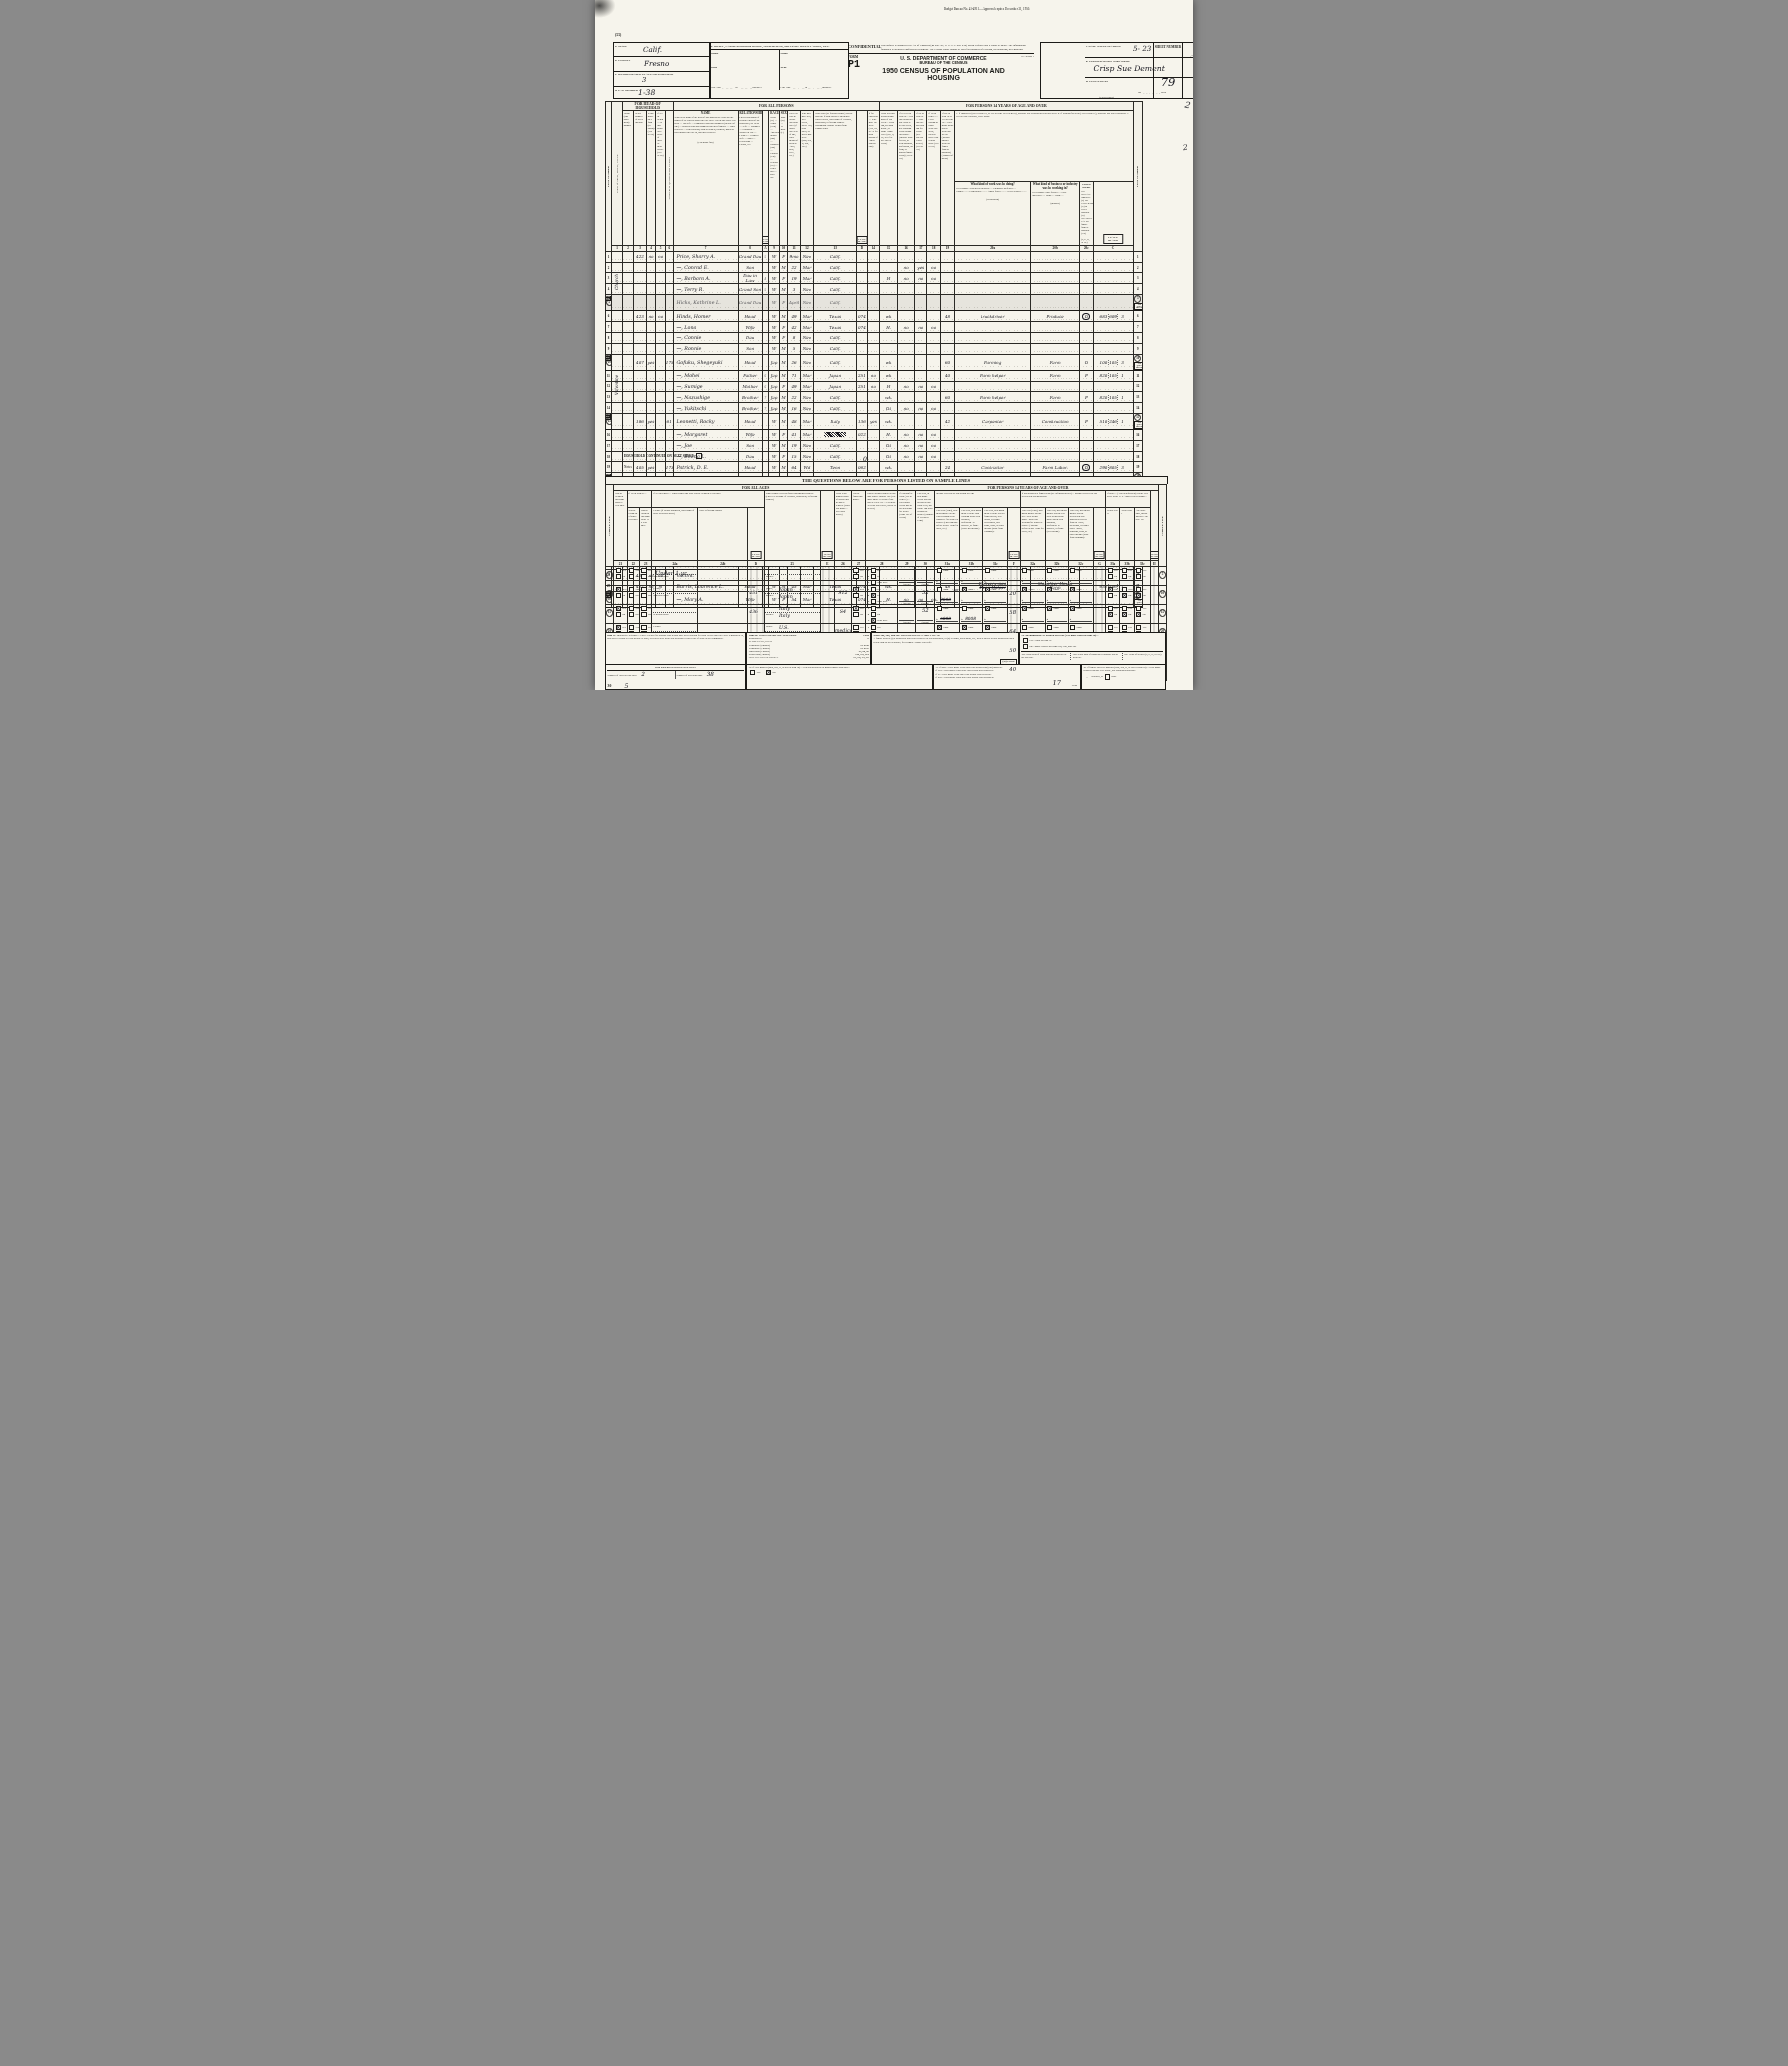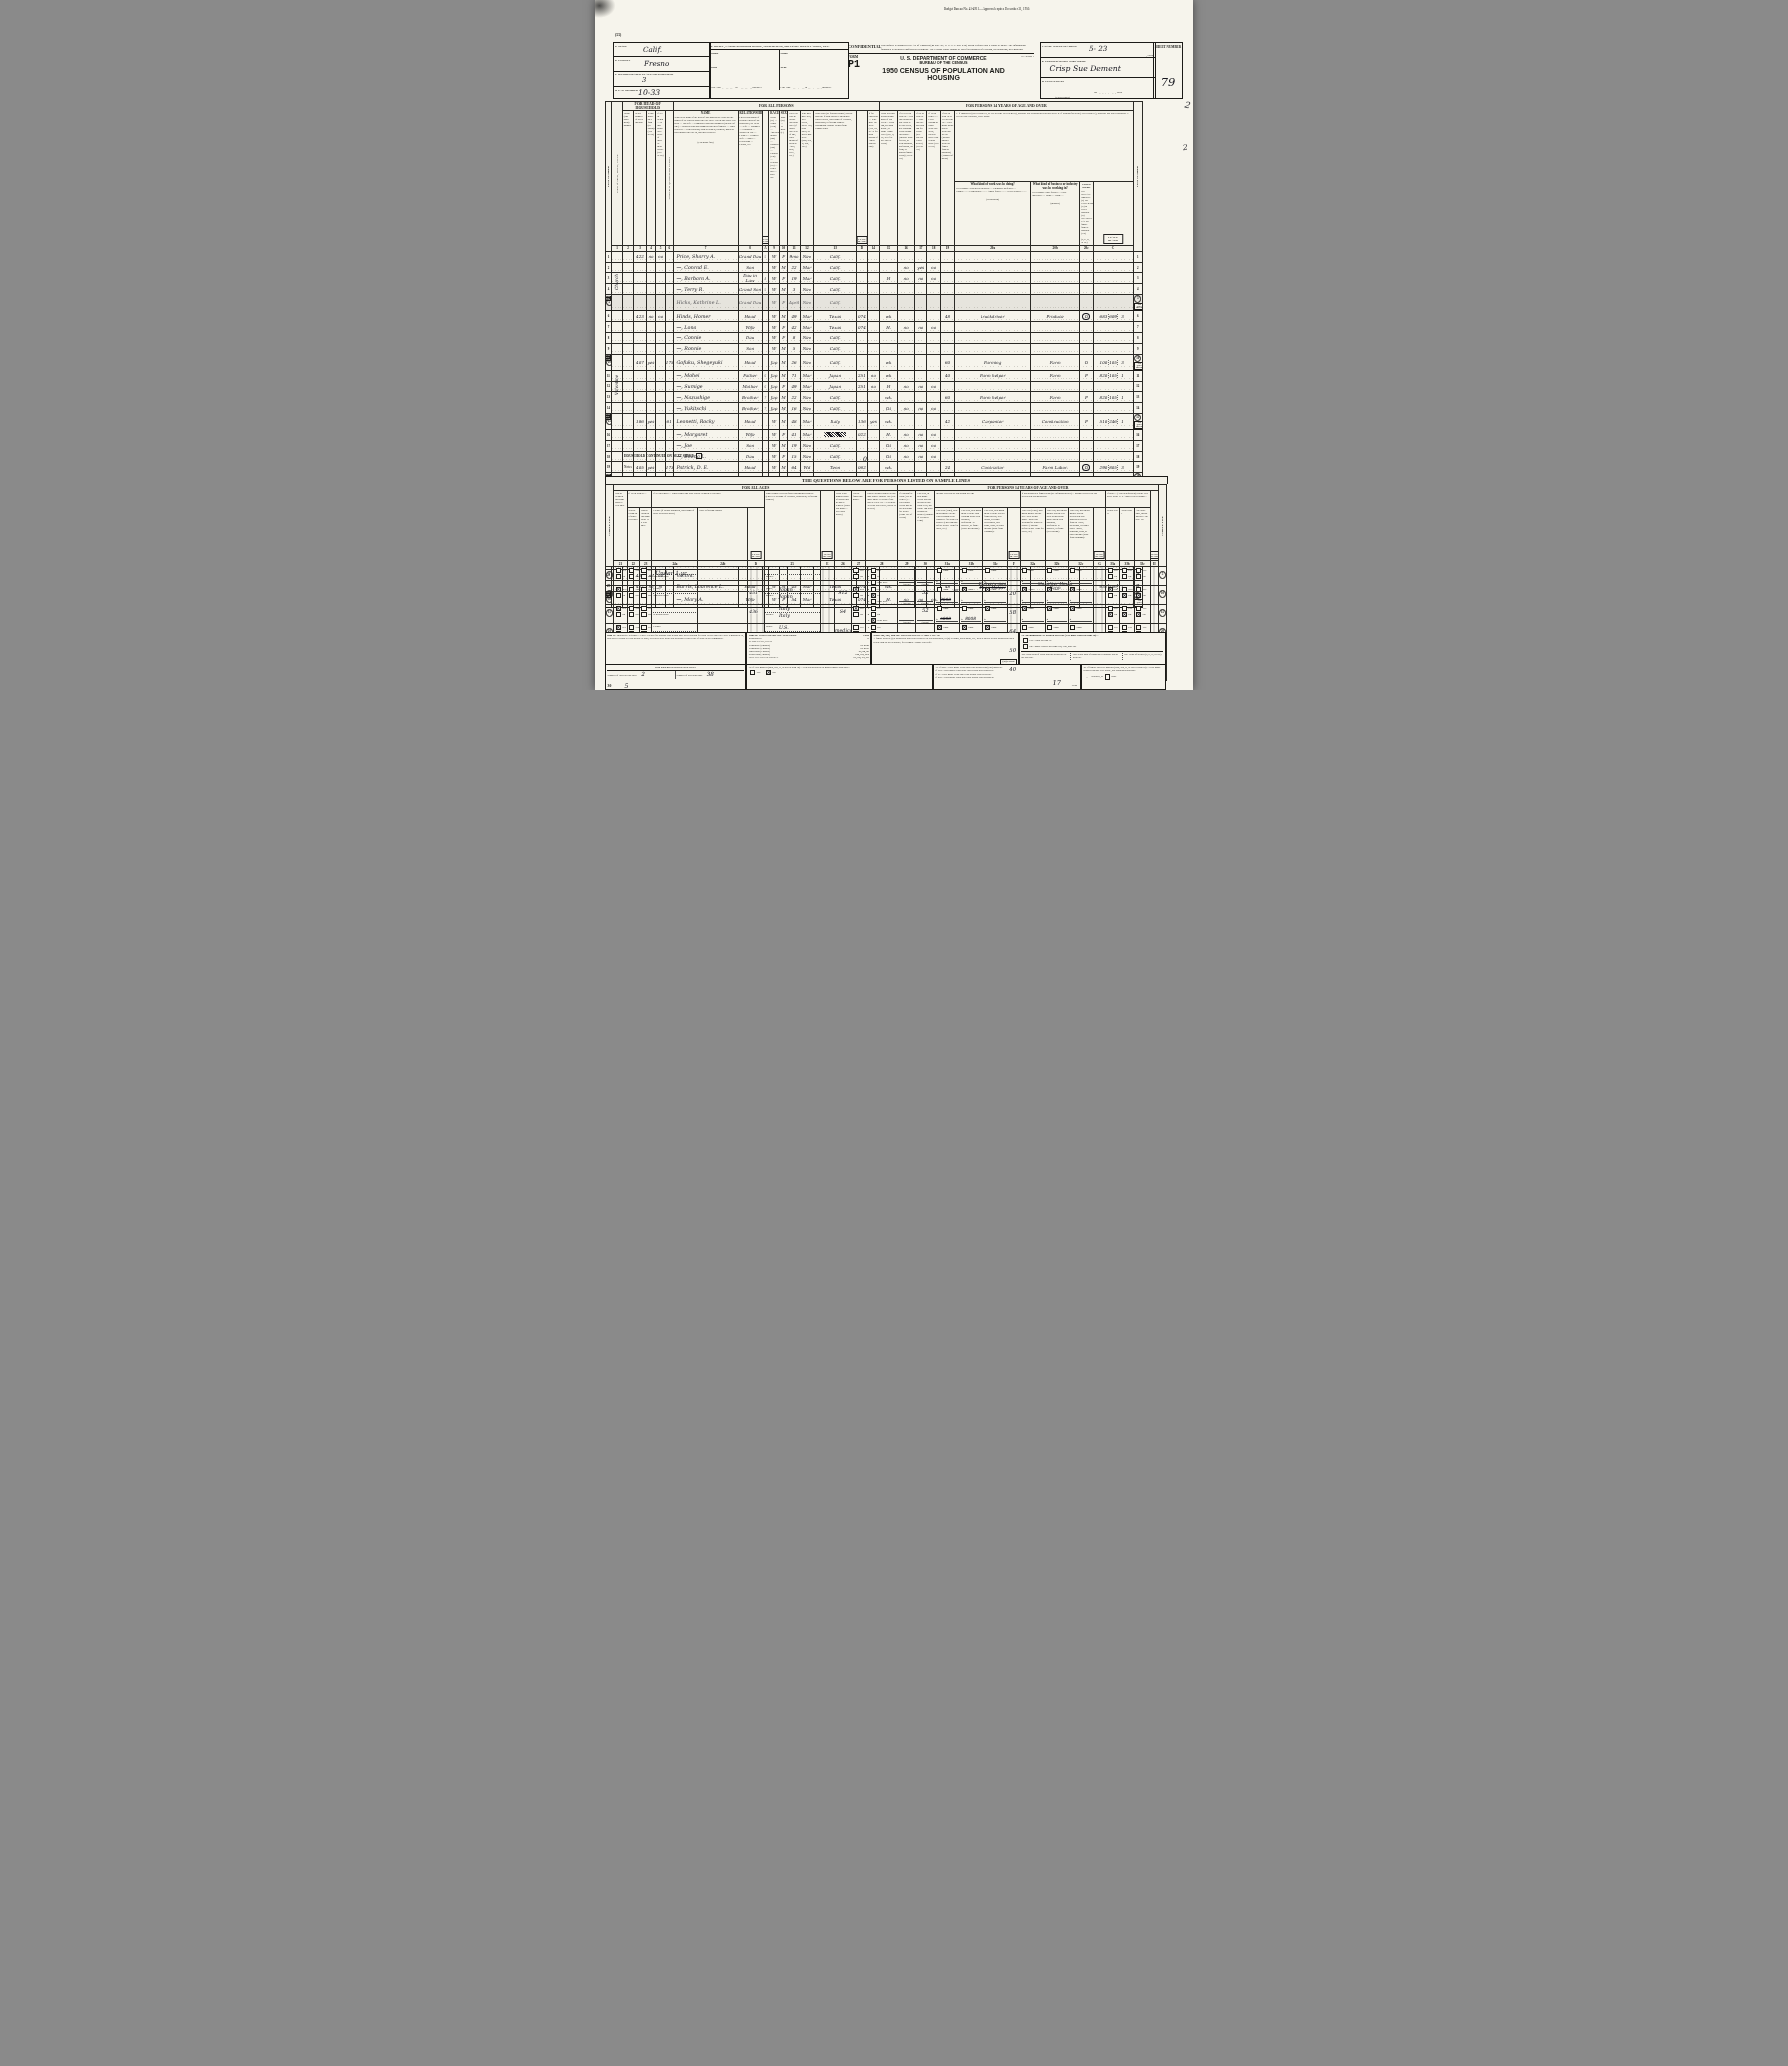--- a/index.html
+++ b/index.html
@@ -88,21 +88,21 @@
     <div class="idrow" style="height:13.4px;">
       <span class="idlab">b. COUNTY</span>
       <span class="hw abs" style="left:30px;top:1.4px;font-size:7.2px;">Fresno</span>
     </div>
     <div class="idrow" style="height:14.3px;">
       <span class="idlab">c. INCORPORATED PLACE OR TOWNSHIP</span>
       <span class="hw abs" style="left:28px;top:3.8px;font-size:6.7px;">3</span>
     </div>
     <div class="idrow" style="height:12.4px;border-bottom:none;">
       <span class="idlab">d. E. D. NUMBER</span>
-      <span class="hw abs" style="left:24px;top:1px;font-size:7.7px;">10-33</span>
+      <span class="hw abs" style="left:24px;top:1px;font-size:7.7px;">1-38</span>
     </div>
   </div>
 
   <div class="abs idbox" style="left:114px;top:42px;width:138px;height:55px;">
     <div style="font-size:2.9px;font-weight:bold;padding:1px;border-bottom:0.5px solid #1c1b18;">e. HOTEL, LARGE ROOMING HOUSE, INSTITUTION, MILITARY INSTALLATION, ETC.</div>
     <div style="display:flex;height:40px;">
       <div style="flex:1;border-right:0.5px solid #1c1b18;position:relative;">
         <span class="idlab">Name</span>
         <span class="idlab" style="position:absolute;top:14.3px;">Type</span>
         <span style="position:absolute;bottom:1px;left:1px;font-size:2.6px;">Line Nos. __________ to __________, inclusive</span>
@@ -127,21 +127,21 @@
       </div>
       <div style="flex:1;text-align:center;">
         <div class="bigtitle" style="font-size:5px;font-family:'Liberation Sans',sans-serif;">U. S. DEPARTMENT OF COMMERCE</div>
         <div class="bigtitle" style="font-size:3.8px;font-family:'Liberation Sans',sans-serif;">BUREAU OF THE CENSUS</div>
         <div class="bigtitle" style="font-size:7px;margin-top:1.4px;font-family:'Liberation Sans',sans-serif;">1950 CENSUS OF POPULATION AND HOUSING</div>
       </div>
       <div style="width:19px;font-size:2.4px;text-align:right;">16—59925-1</div>
     </div>
   </div>
 
-  <div class="abs idbox" style="left:445px;top:42px;width:114px;height:55px;">
+  <div class="abs idbox" style="left:445px;top:42px;width:114px;height:55px;padding-left:44px;">
     <div class="idrow" style="height:14.3px;">
       <span class="idlab">f. DATE SHEET STARTED</span>
       <span class="hw abs" style="left:48px;top:1px;font-size:7.2px;">5- 23</span>
       <span class="abs" style="right:1.9px;bottom:0.5px;font-size:2.9px;">, 1950</span>
     </div>
     <div class="idrow" style="height:19px;">
       <span class="idlab">g. ENUMERATOR'S SIGNATURE</span>
       <span class="hw abs" style="left:8.6px;top:6.2px;font-size:7.7px;">Crisp Sue Dement</span>
     </div>
     <div class="idrow" style="height:21px;border-bottom:none;">

